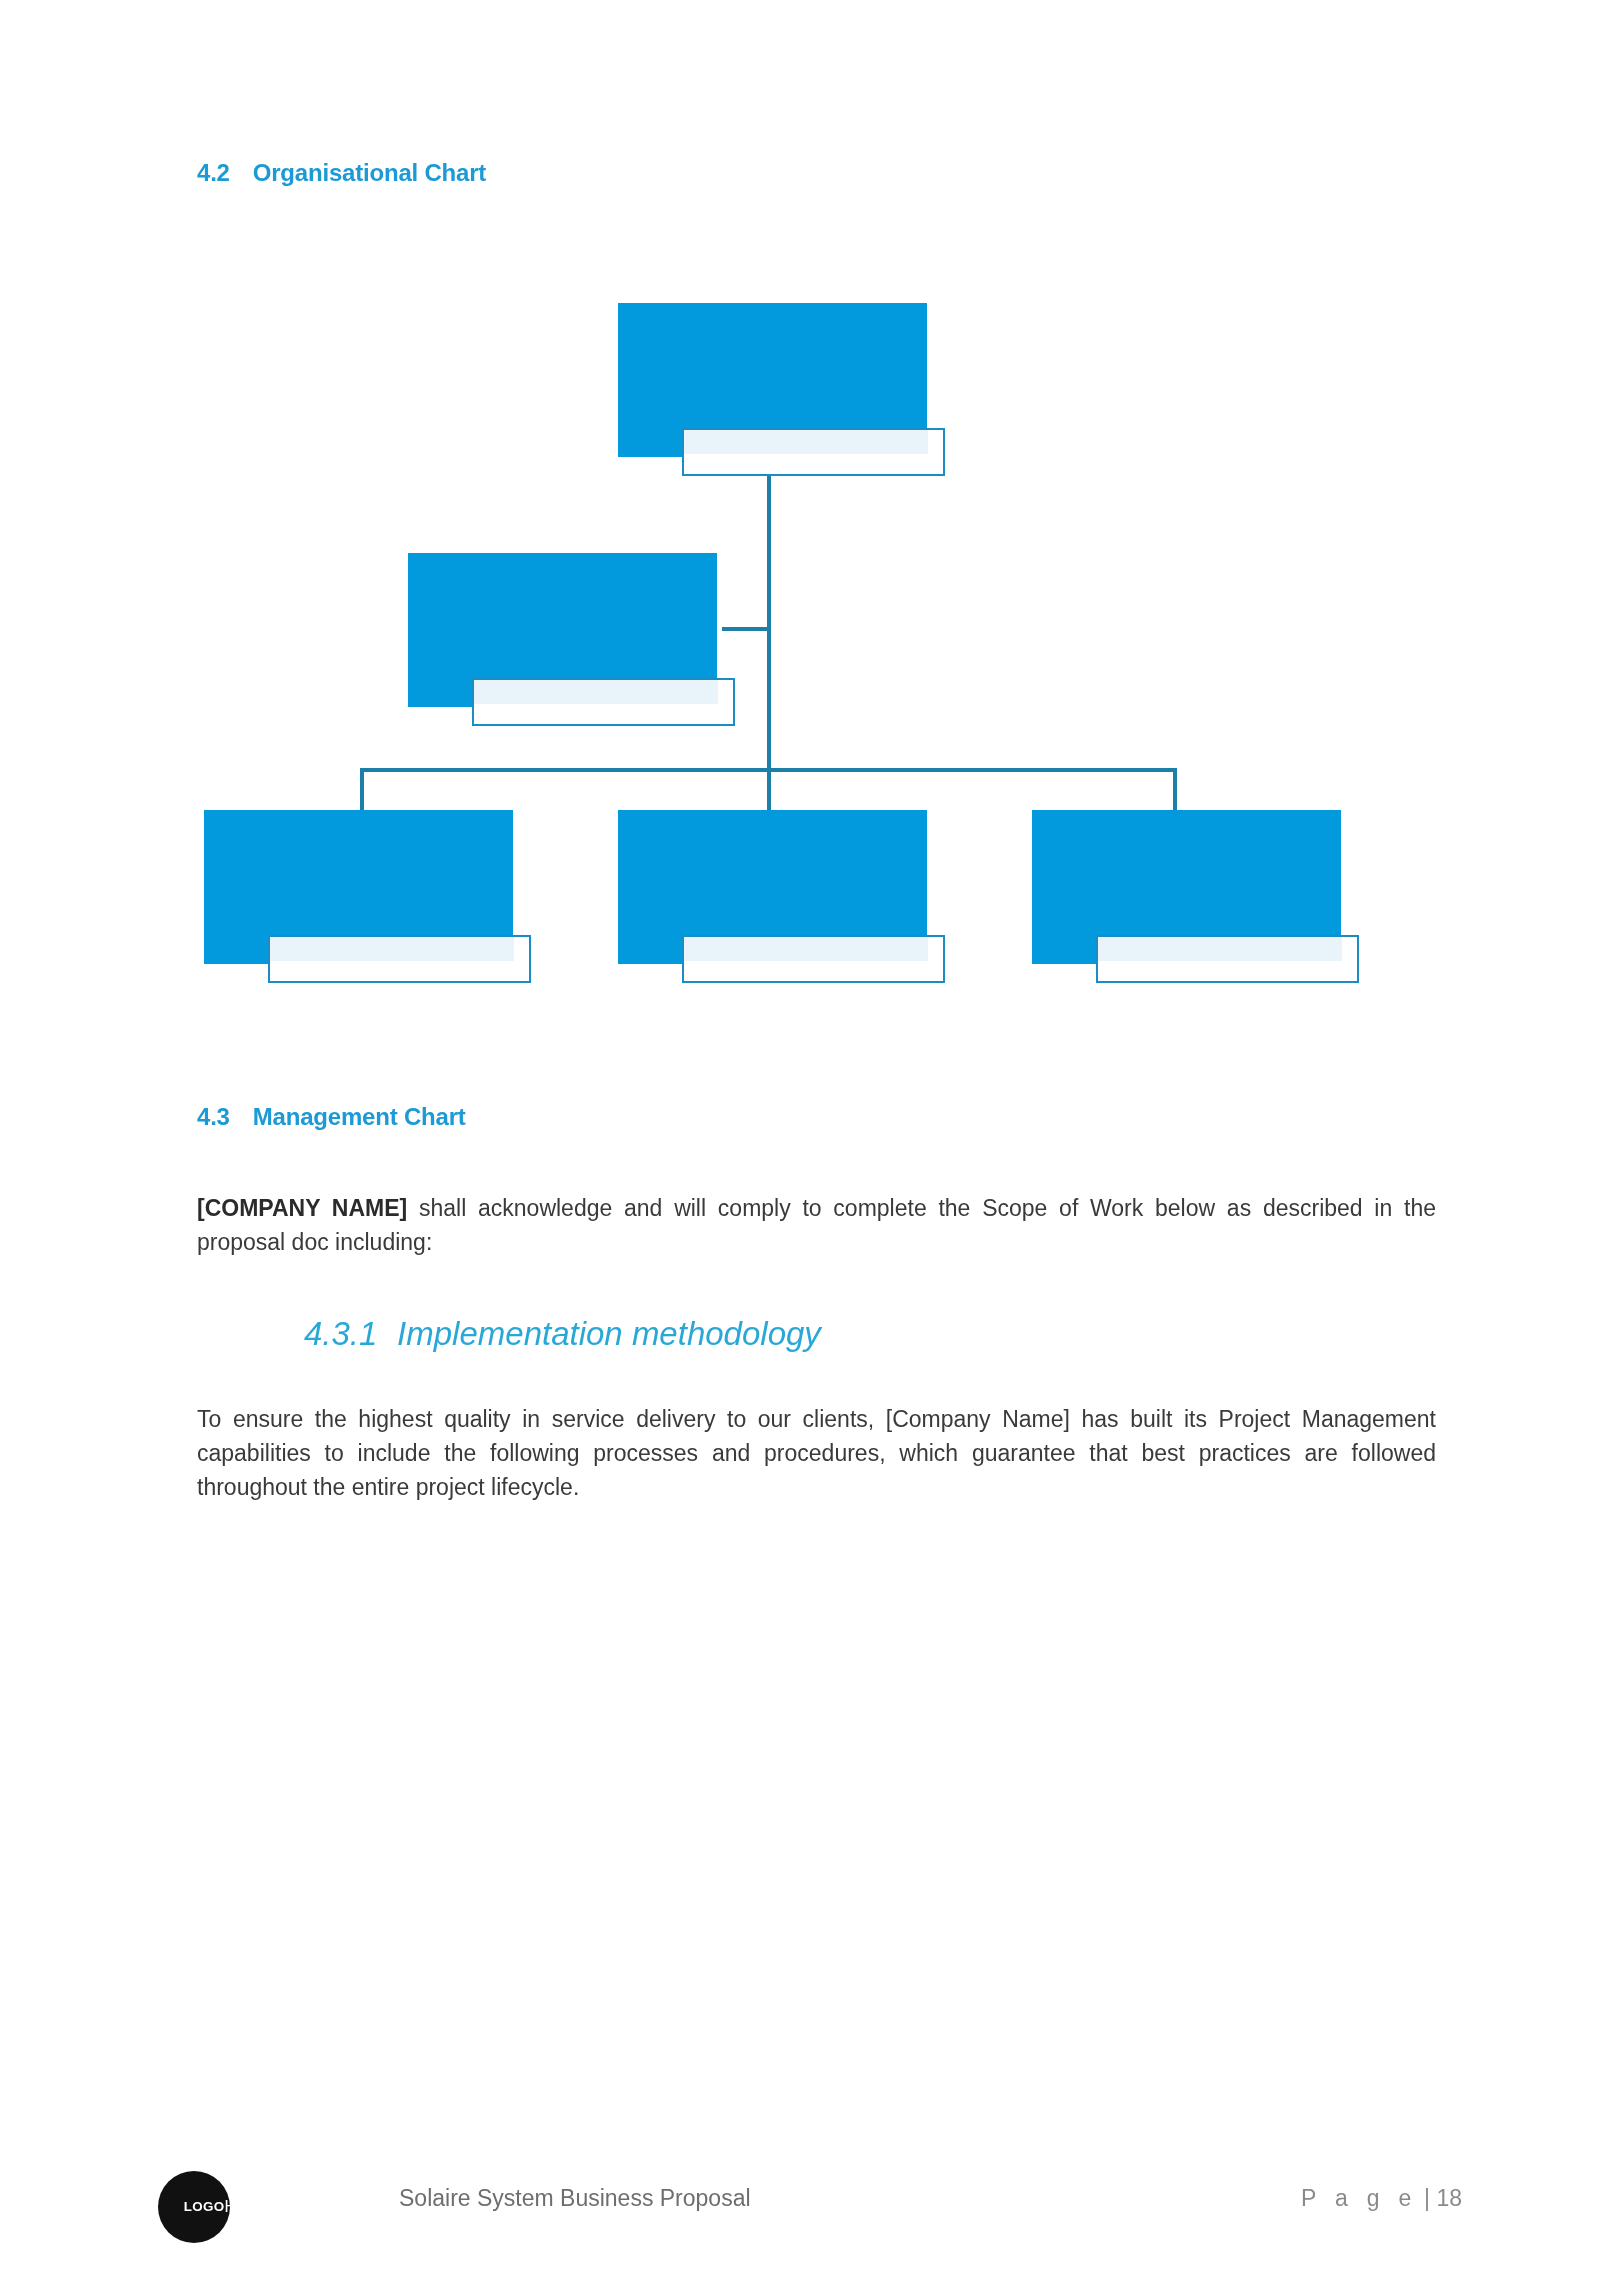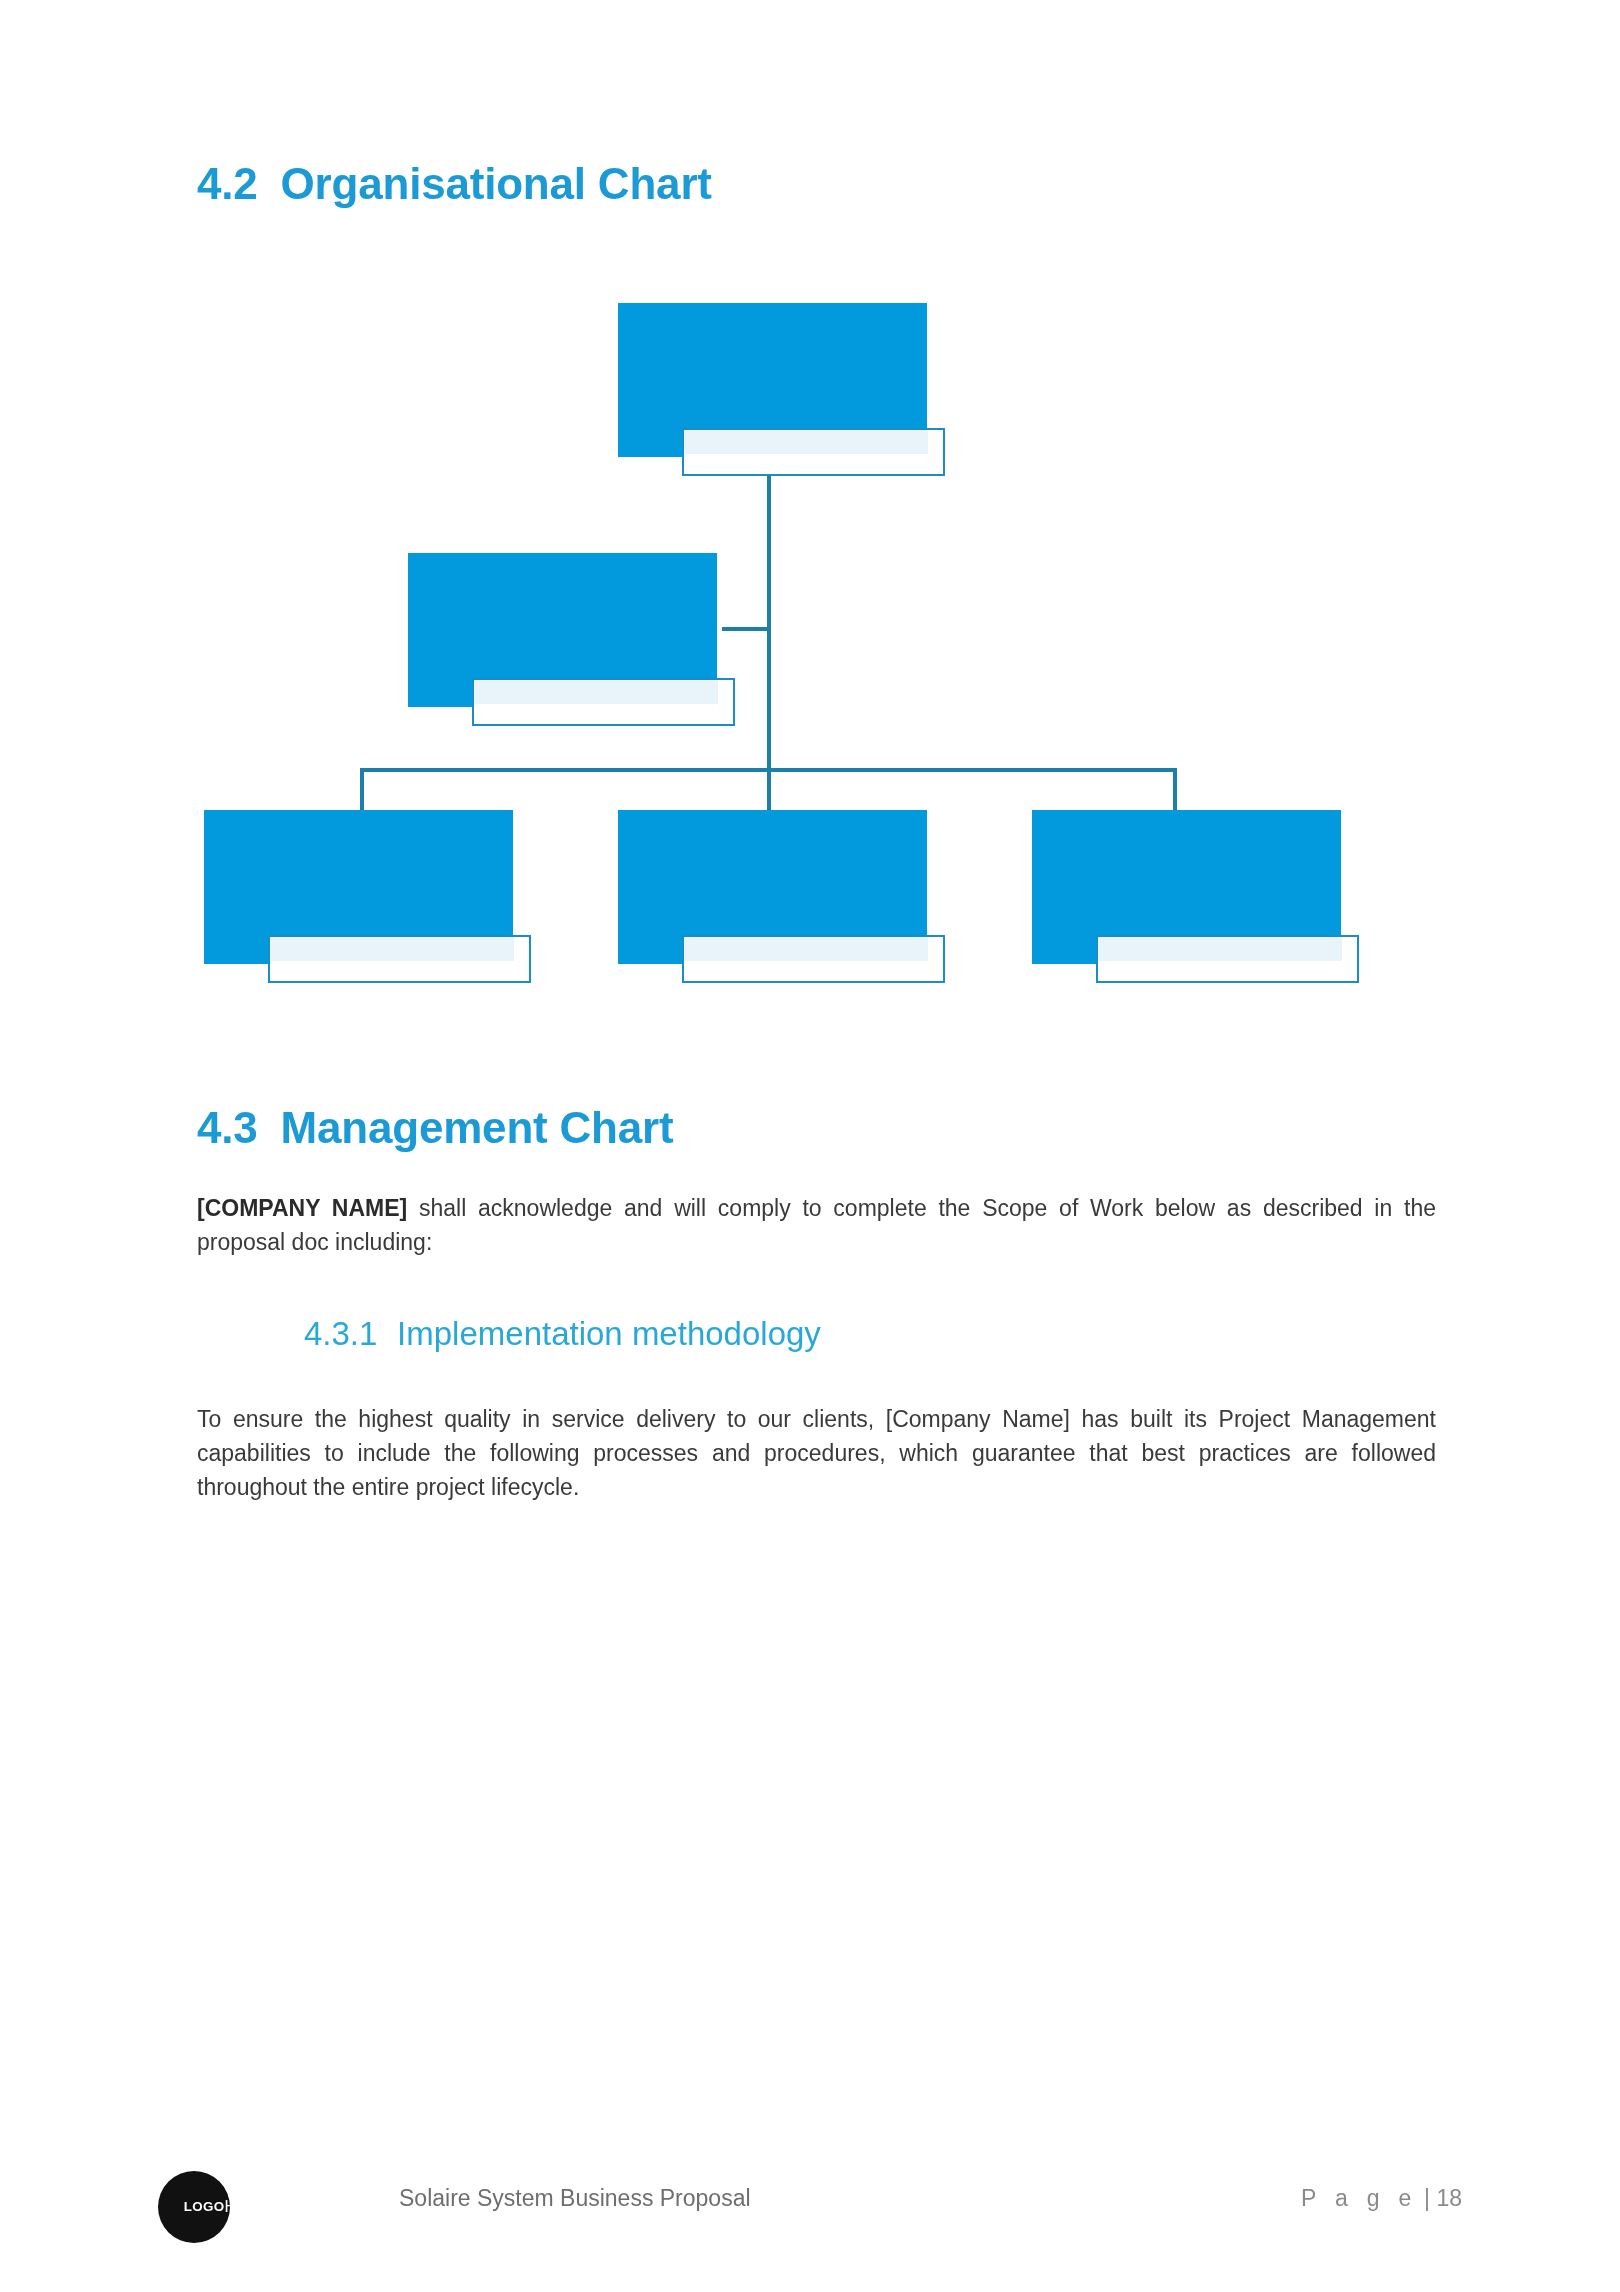--- a/index.html
+++ b/index.html
@@ -16,21 +16,21 @@
     position: relative;
     width: 1620px;
     height: 2293px;
     background: #ffffff;
     overflow: hidden;
   }
 
   
   .h2 {
     position: absolute;
-    font-size: 44px;
+    font-size: 24px;
     font-weight: bold;
     color: #1b9ad6;
     letter-spacing: -0.2px;
     white-space: nowrap;
   }
   .h2 .num { margin-right: 23px; }
 
   .h3 {
     position: absolute;
     font-size: 33px;
@@ -192,21 +192,21 @@
   </div>
 
   <div class="h2" style="left:197px; top:1103px;">
     <span class="num">4.3</span><span>Management Chart</span>
   </div>
 
   <div class="para" style="left:197px; top:1191px; width:1239px;">
     <b>[COMPANY NAME]</b><span> shall acknowledge and will comply to complete the Scope of Work below as described in the proposal doc including:</span>
   </div>
 
-  <div class="h3" style="left:304px; top:1315px;">
+  <div class="h3" style="left:304px; top:1315px;font-style:italic;">
     <span class="num">4.3.1</span><span>Implementation methodology</span>
   </div>
 
   <div class="para" style="left:197px; top:1402px; width:1239px;">To ensure the highest quality in service delivery to our clients, [Company Name] has built its Project Management capabilities to include the following processes and procedures, which guarantee that best practices are followed throughout the entire project lifecycle.</div>
 
   <div class="logo">
     <span class="l1">YOUR</span>
     <span class="l2">LOGO</span>
     <span class="l3">HERE</span>
   </div>

